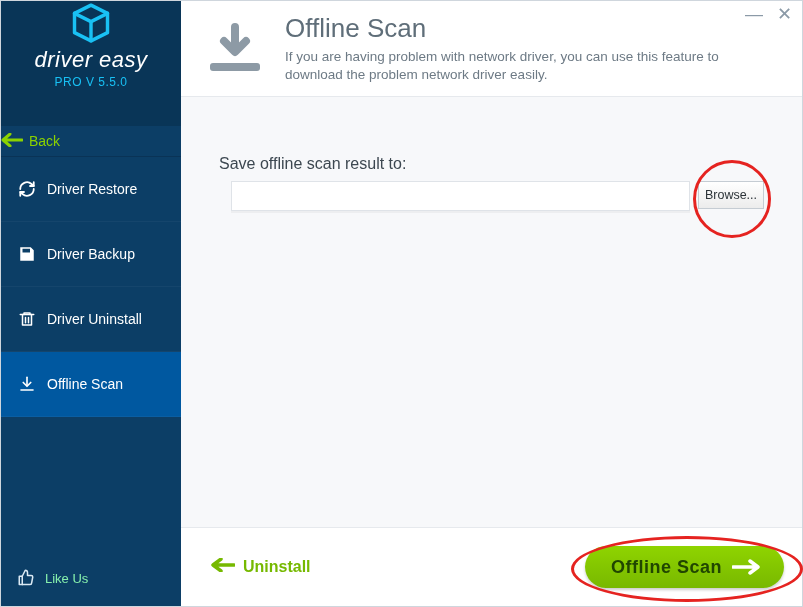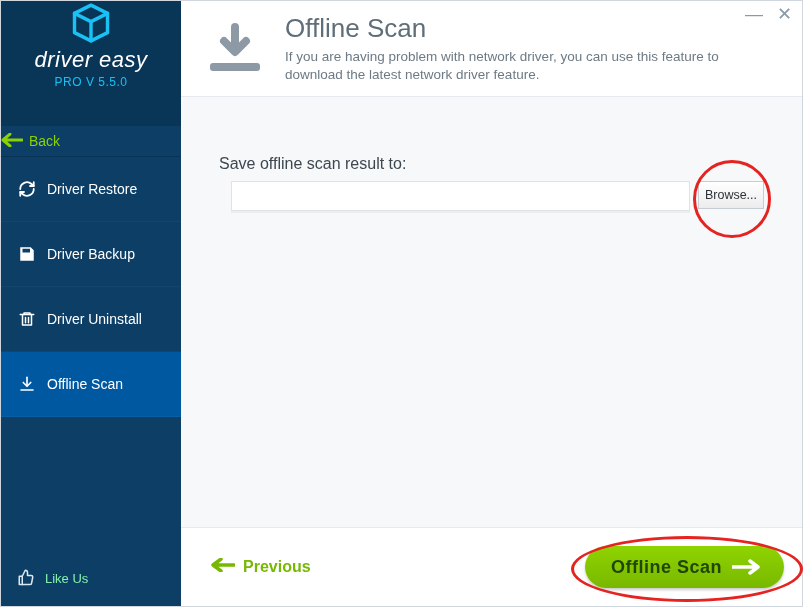--- a/index.html
+++ b/index.html
@@ -352,21 +352,21 @@
   <main class="main">
     <div class="header">
       <div class="header-icon">
         <svg width="58" height="52" viewBox="0 0 58 52">
           <rect x="4" y="40" width="50" height="8" rx="3" fill="#8d9aa5"></rect>
           <path d="M29 4 v20 M18 18 l11 11 l11 -11" fill="none" stroke="#8d9aa5" stroke-width="8" stroke-linecap="round" stroke-linejoin="round"></path>
         </svg>
       </div>
       <div class="header-text">
         <h1>Offline Scan</h1>
-        <p>If you are having problem with network driver, you can use this feature to download the latest network driver feature.</p>
+        <p>If you are having problem with network driver, you can use this feature to download the problem network driver easily.</p>
       </div>
     </div>
 
     <div class="content">
       <div class="field-label">Save offline scan result to:</div>
       <div class="field-row">
         <input type="text" class="path-input" value="" style="">
         <button class="browse-btn">
           <span>Browse...</span>
           <span class="circle-browse"></span>
@@ -374,21 +374,21 @@
       </div>
     </div>
 
     <div class="footer">
       <button class="btn-prev">
         <span>
           <svg width="24" height="14" viewBox="0 0 24 14">
               <path d="M10 1 L2 7 L10 13 M2 7 H23" fill="none" stroke="#76b900" stroke-width="3.5" stroke-linecap="round" stroke-linejoin="round"></path>
             </svg>
         </span>
-        <span>Previous</span>
+        <span>Uninstall</span>
       </button>
 
       <button class="btn-scan">
         <span>Offline Scan</span>
         <span class="arrow">
           <svg width="30" height="16" viewBox="0 0 30 16">
               <path d="M1 8 H24 M18 2 L26 8 L18 14" fill="none" stroke="#ffffff" stroke-width="3.5" stroke-linecap="round" stroke-linejoin="round"></path>
             </svg>
         </span>
         <span class="circle-scan"></span>

